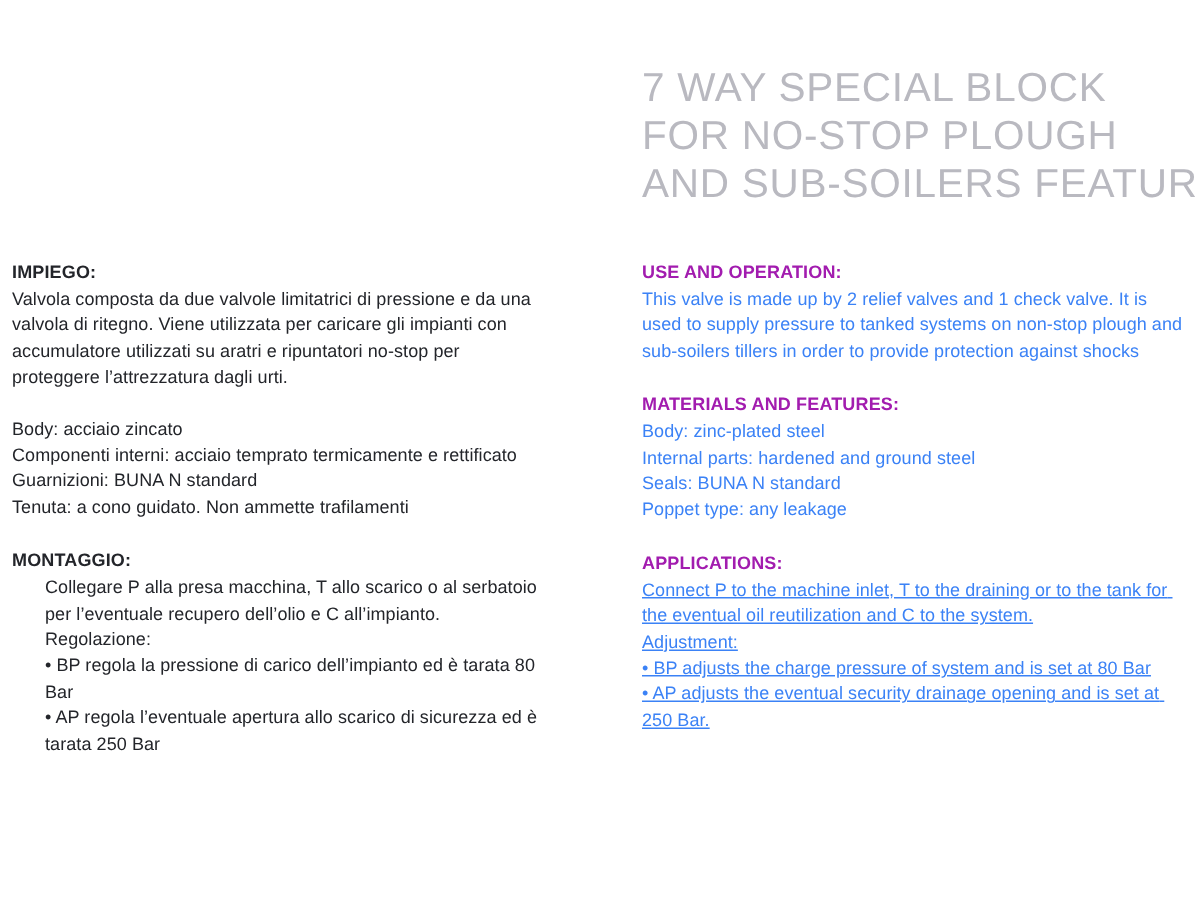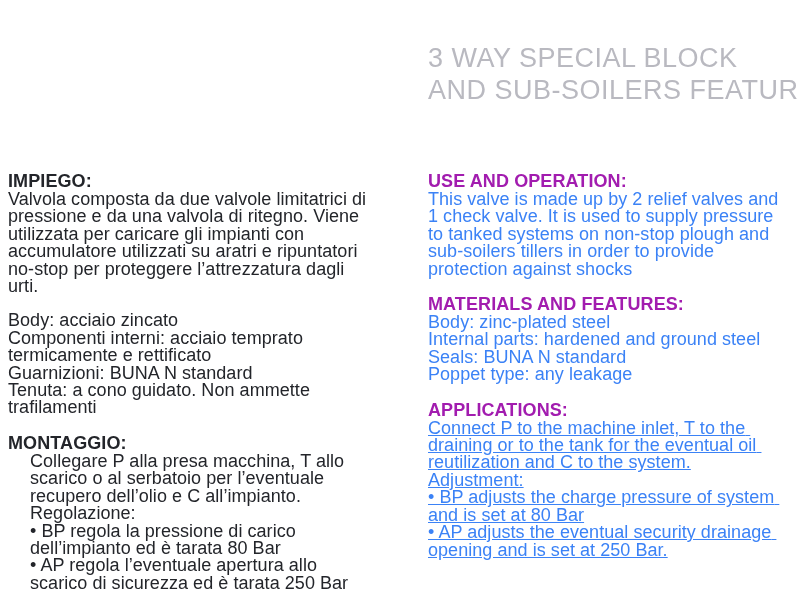--- a/index.html
+++ b/index.html
@@ -50,49 +50,50 @@
     left: 428px;
     width: 364px;
   }
 
   .section {
     margin-bottom: 17px;
   }
   .section:last-child { margin-bottom: 0; }
 
   .sec-heading {
-    font-size: 18px;
+    font-size: 12px;
     font-weight: bold;
     color: #23252a;
     line-height: 18px;
     margin: 0 0 1px 0;
     letter-spacing: 0.1px;
   }
   .sec-heading.grey {
     color: #a21caf;
     font-weight: bold;
   }
   .sec-body {
-    font-size: 18px;
+    font-size: 12px;
     line-height: 17.4px;
     color: #23252a;
     margin: 0;
     letter-spacing: 0.05px;
   }
   .sec-body.grey {
     color: #3b82f6;
   }
 </style>
 </head>
 <body>
 
 <div class="page">
 
   <div class="title-block">
-    <div class="title-line">3 WAY SPECIAL BLOCK</div>
+    <div class="title-line">7 WAY SPECIAL BLOCK</div>
+    <div class="title-line">FOR NO-STOP PLOUGH</div>
     <div class="title-line">AND SUB-SOILERS FEATURES</div>
   </div>
 
   <div class="col col-left">
 
     <div class="section">
       <div class="sec-heading">IMPIEGO:</div>
       <div class="sec-body" style="white-space: pre-wrap;">Valvola composta da due valvole limitatrici di pressione e da una valvola di ritegno. Viene utilizzata per caricare gli impianti con accumulatore utilizzati su aratri e ripuntatori no-stop per proteggere l’attrezzatura dagli urti.</div>
     </div>
 

